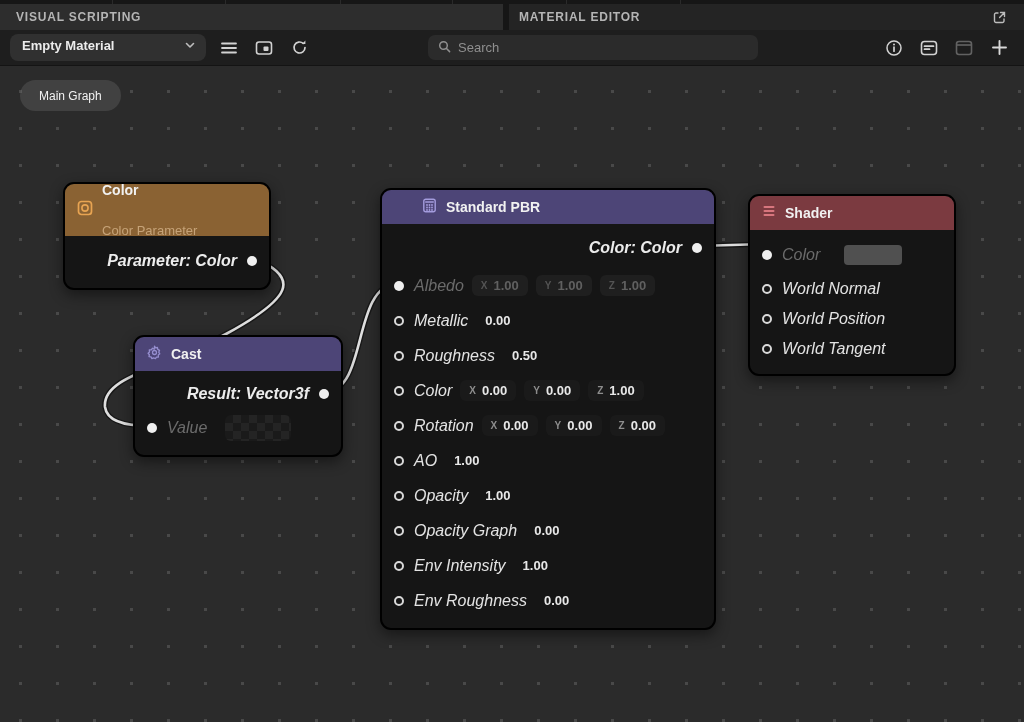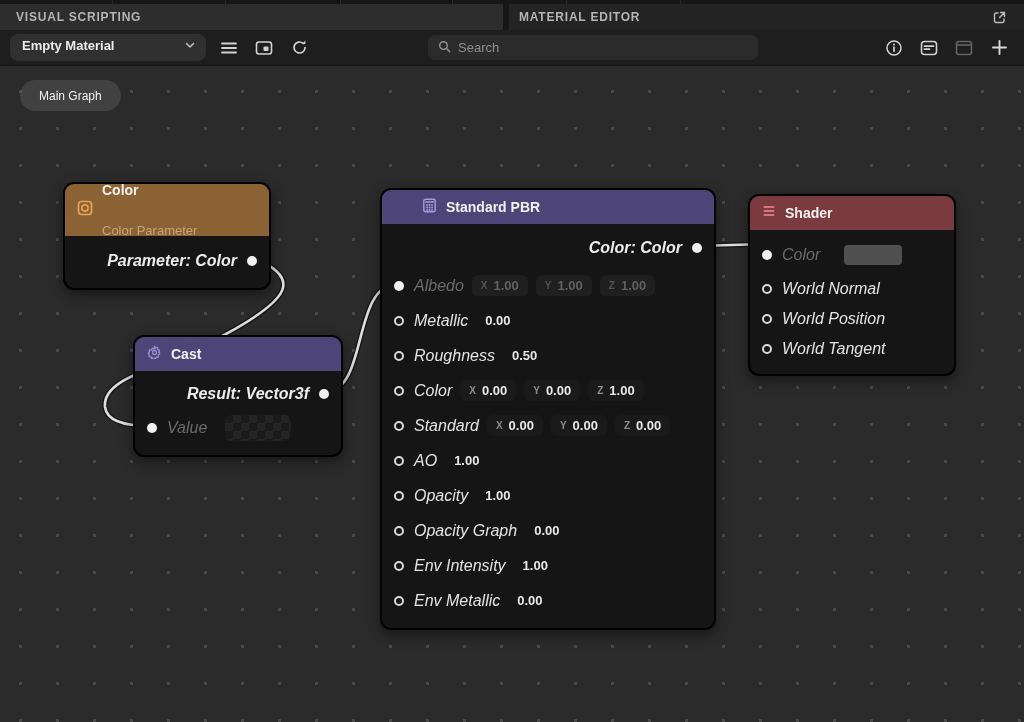--- a/index.html
+++ b/index.html
@@ -325,21 +325,21 @@
                 <span class="axis">Y</span>
                 <span class="fval">0.00</span>
               </span>
               <span class="field">
                 <span class="axis">Z</span>
                 <span class="fval">1.00</span>
               </span>
             </div>
             <div class="row in-row">
               <span class="port open"></span>
-              <span class="row-label">Standard</span>
+              <span class="row-label">Rotation</span>
               <span class="field">
                 <span class="axis">X</span>
                 <span class="fval">0.00</span>
               </span>
               <span class="field">
                 <span class="axis">Y</span>
                 <span class="fval">0.00</span>
               </span>
               <span class="field">
                 <span class="axis">Z</span>
@@ -361,21 +361,21 @@
               <span class="row-label">Opacity Graph</span>
               <span class="value">0.00</span>
             </div>
             <div class="row in-row">
               <span class="port open"></span>
               <span class="row-label">Env Intensity</span>
               <span class="value">1.00</span>
             </div>
             <div class="row in-row">
               <span class="port open"></span>
-              <span class="row-label">Env Metallic</span>
+              <span class="row-label">Env Roughness</span>
               <span class="value">0.00</span>
             </div>
           </div>
       </div>
     </div>
 
     <div class="node node-shader">
       <div class="nhead" style="background:#7b3a40">
         <span>
           <svg width="14" height="14" viewBox="0 0 14 14">

